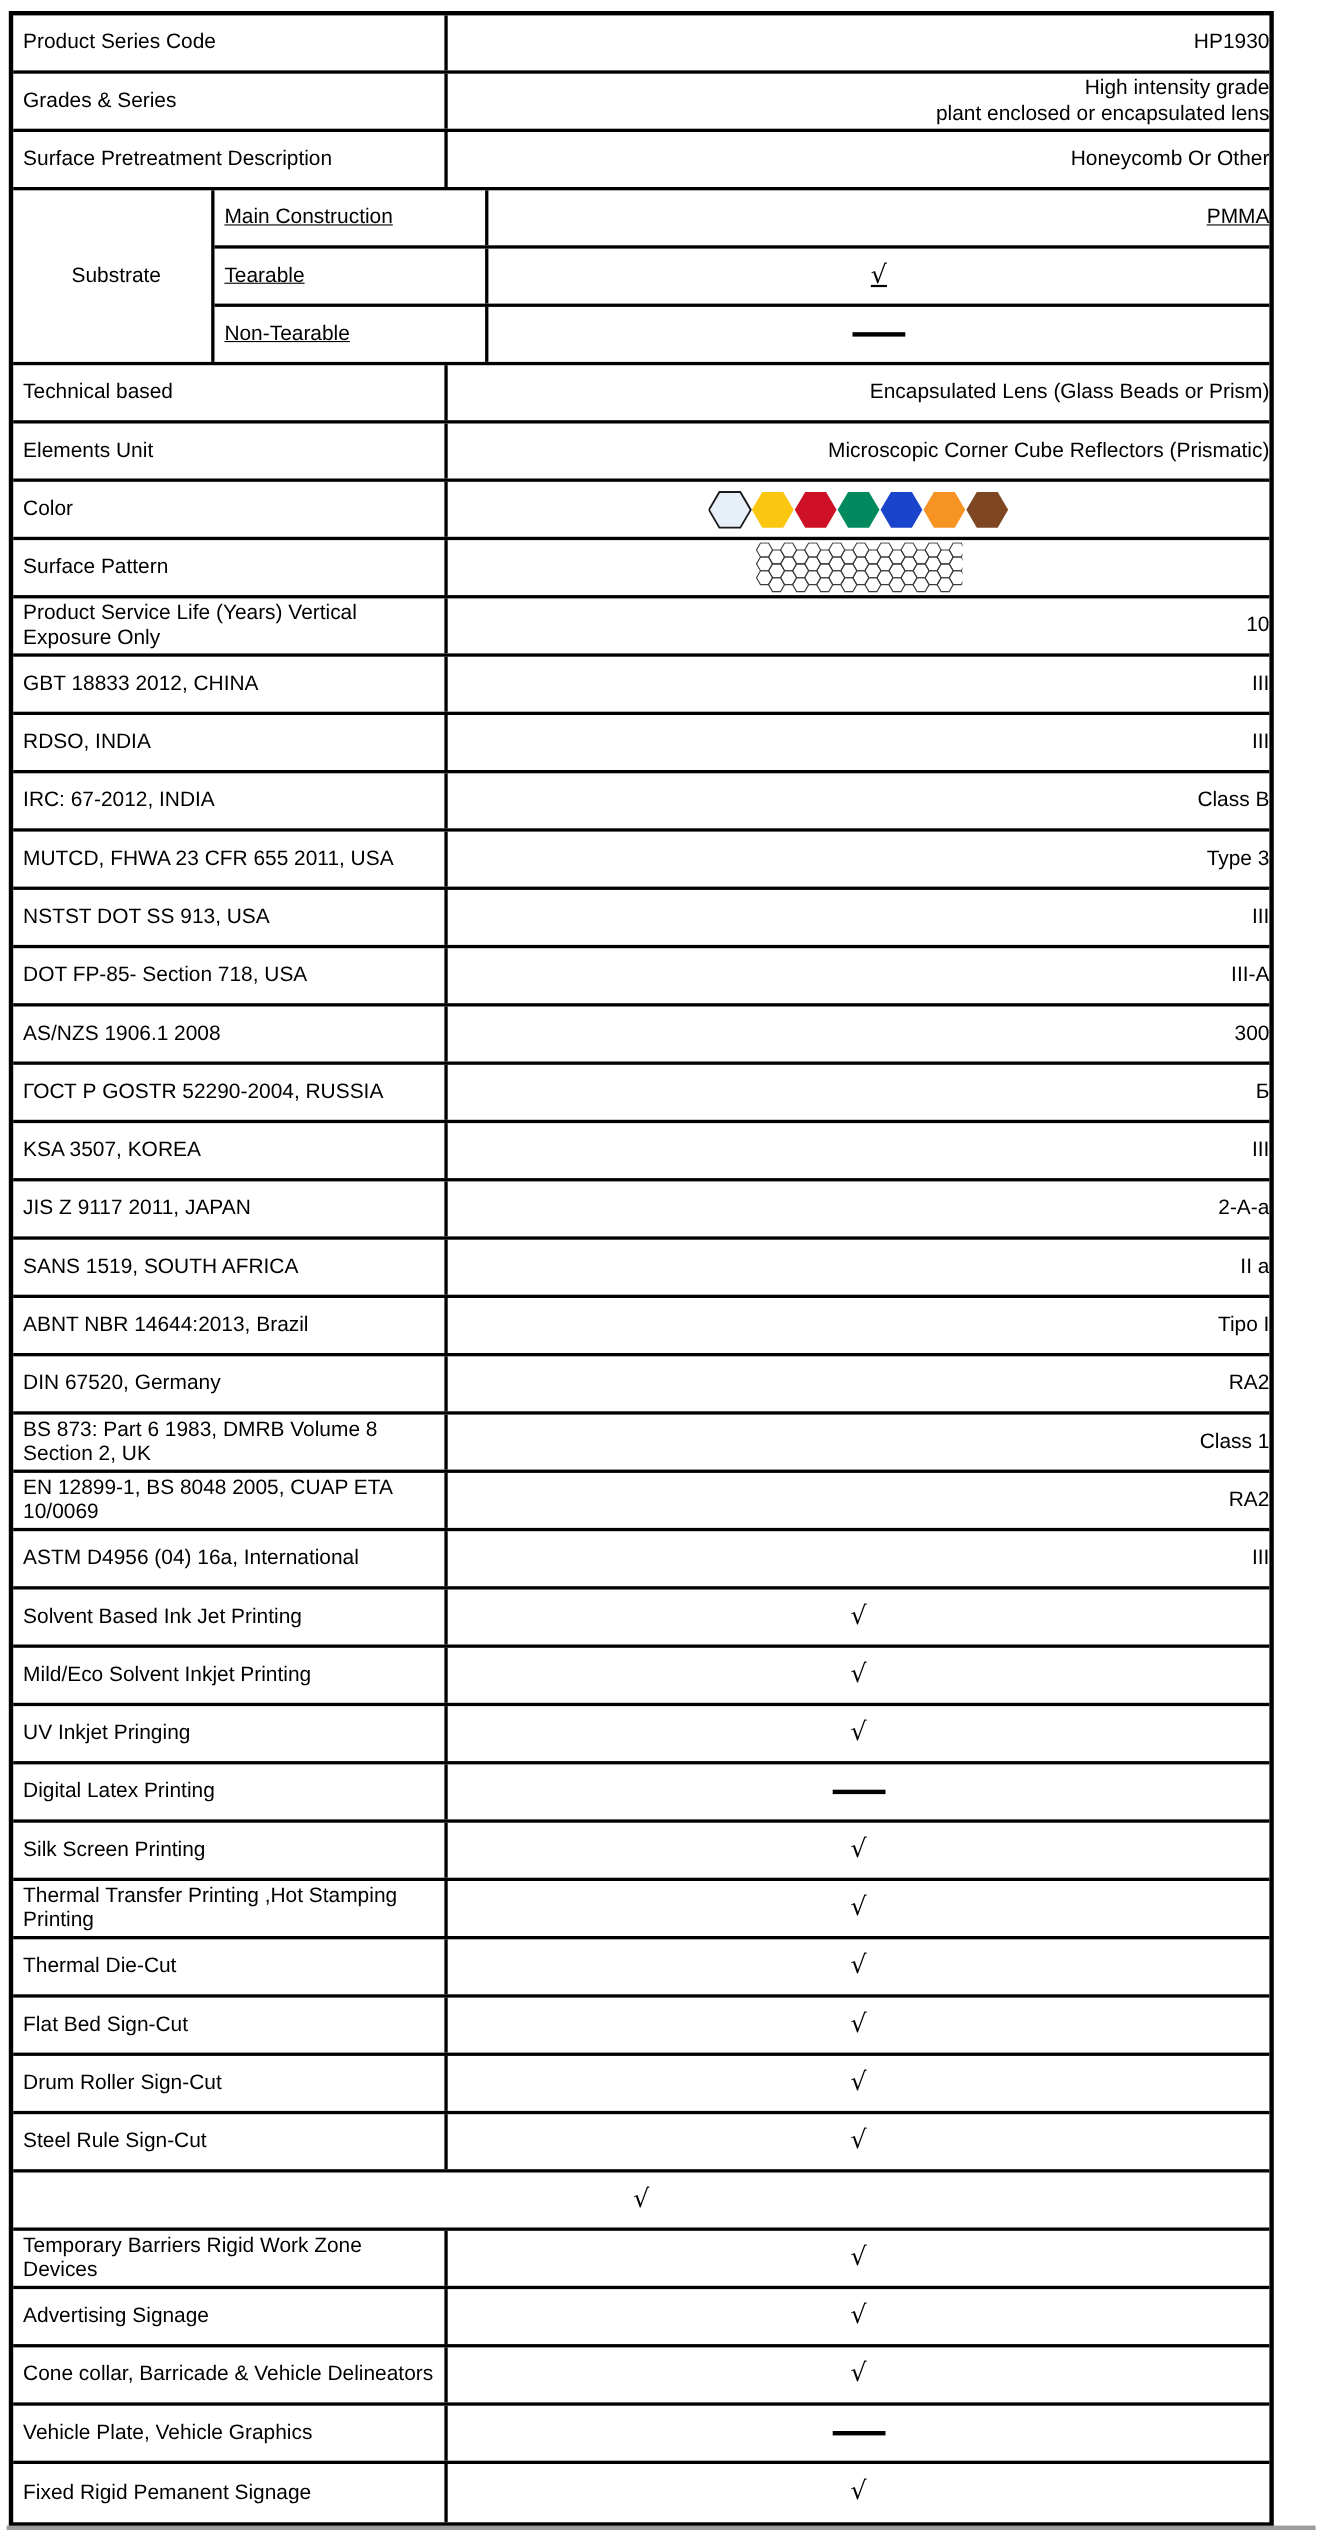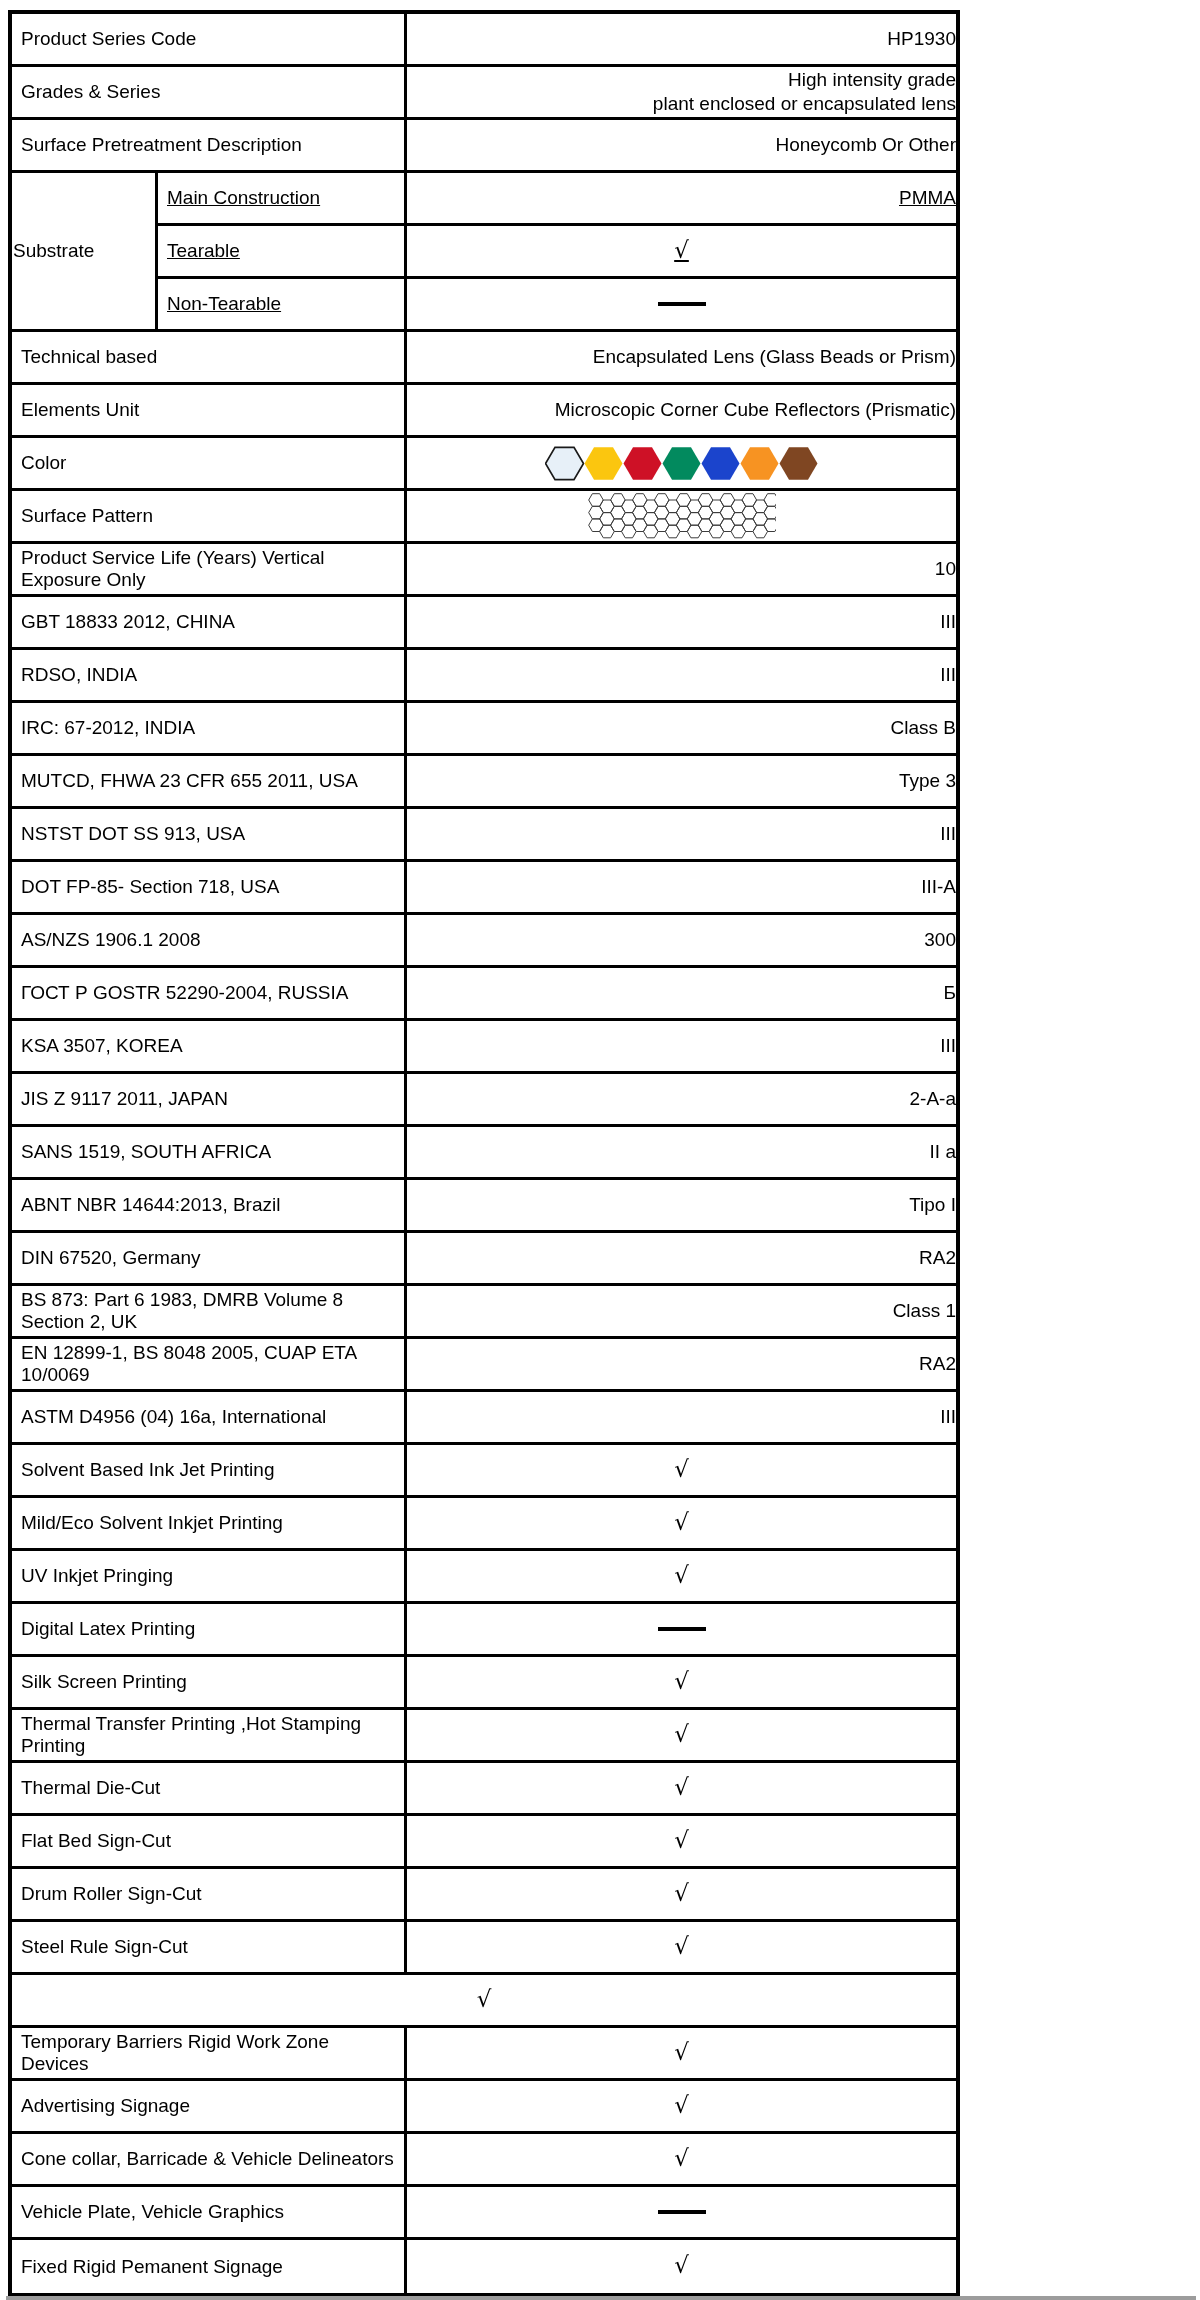--- a/index.html
+++ b/index.html
@@ -2,36 +2,36 @@
 <html><head>
 <meta charset="utf-8">
 <style>
   html,body{margin:0;padding:0;}
   body{
     width:1200px;height:2300px;background:#ffffff;position:relative;
     font-family:"Liberation Sans",sans-serif;color:#000;
     -webkit-font-smoothing:antialiased;
   }
   .spec-table{
-    position:absolute;left:8px;top:10px;width:952px;
+    position:absolute;left:8px;top:10px;width:1150px;
     border:4px solid #000;background:#fff;box-sizing:border-box;
   }
   .trow{display:flex;height:53px;border-bottom:3px solid #000;box-sizing:border-box;}
   .trow:last-child{border-bottom:none;}
   .trow.group{height:159px;}
   .cell{box-sizing:border-box;display:flex;align-items:center;overflow:hidden;}
   .label{
     width:395px;border-right:3px solid #000;
     padding:2px 8px 2px 9px;font-size:19px;line-height:1.14;
   }
   .value{flex:1;justify-content:center;text-align:center;font-size:19px;line-height:1.25;}
   .value .vtext{white-space:pre-line;text-align:right;display:block;width:100%;}
   .glabel{
     width:146px;border-right:3px solid #000;
-    padding:2px 6px 2px 1px;font-size:19px;line-height:1.14;
+    padding:2px 6px 2px 16px;font-size:19px;line-height:1.14;margin-left:37px;
   }
   .gsub{flex:1;display:flex;flex-direction:column;}
   .subrow{display:flex;height:53px;border-bottom:3px solid #000;box-sizing:border-box;text-decoration:underline;}
   .subrow:last-child{border-bottom:none;height:50px;}
   .sublabel{
     width:249px;border-right:3px solid #000;
     padding:2px 6px 2px 9px;font-size:19px;line-height:1.14;
   }
   .check{
     font-family:"DejaVu Sans",sans-serif;

